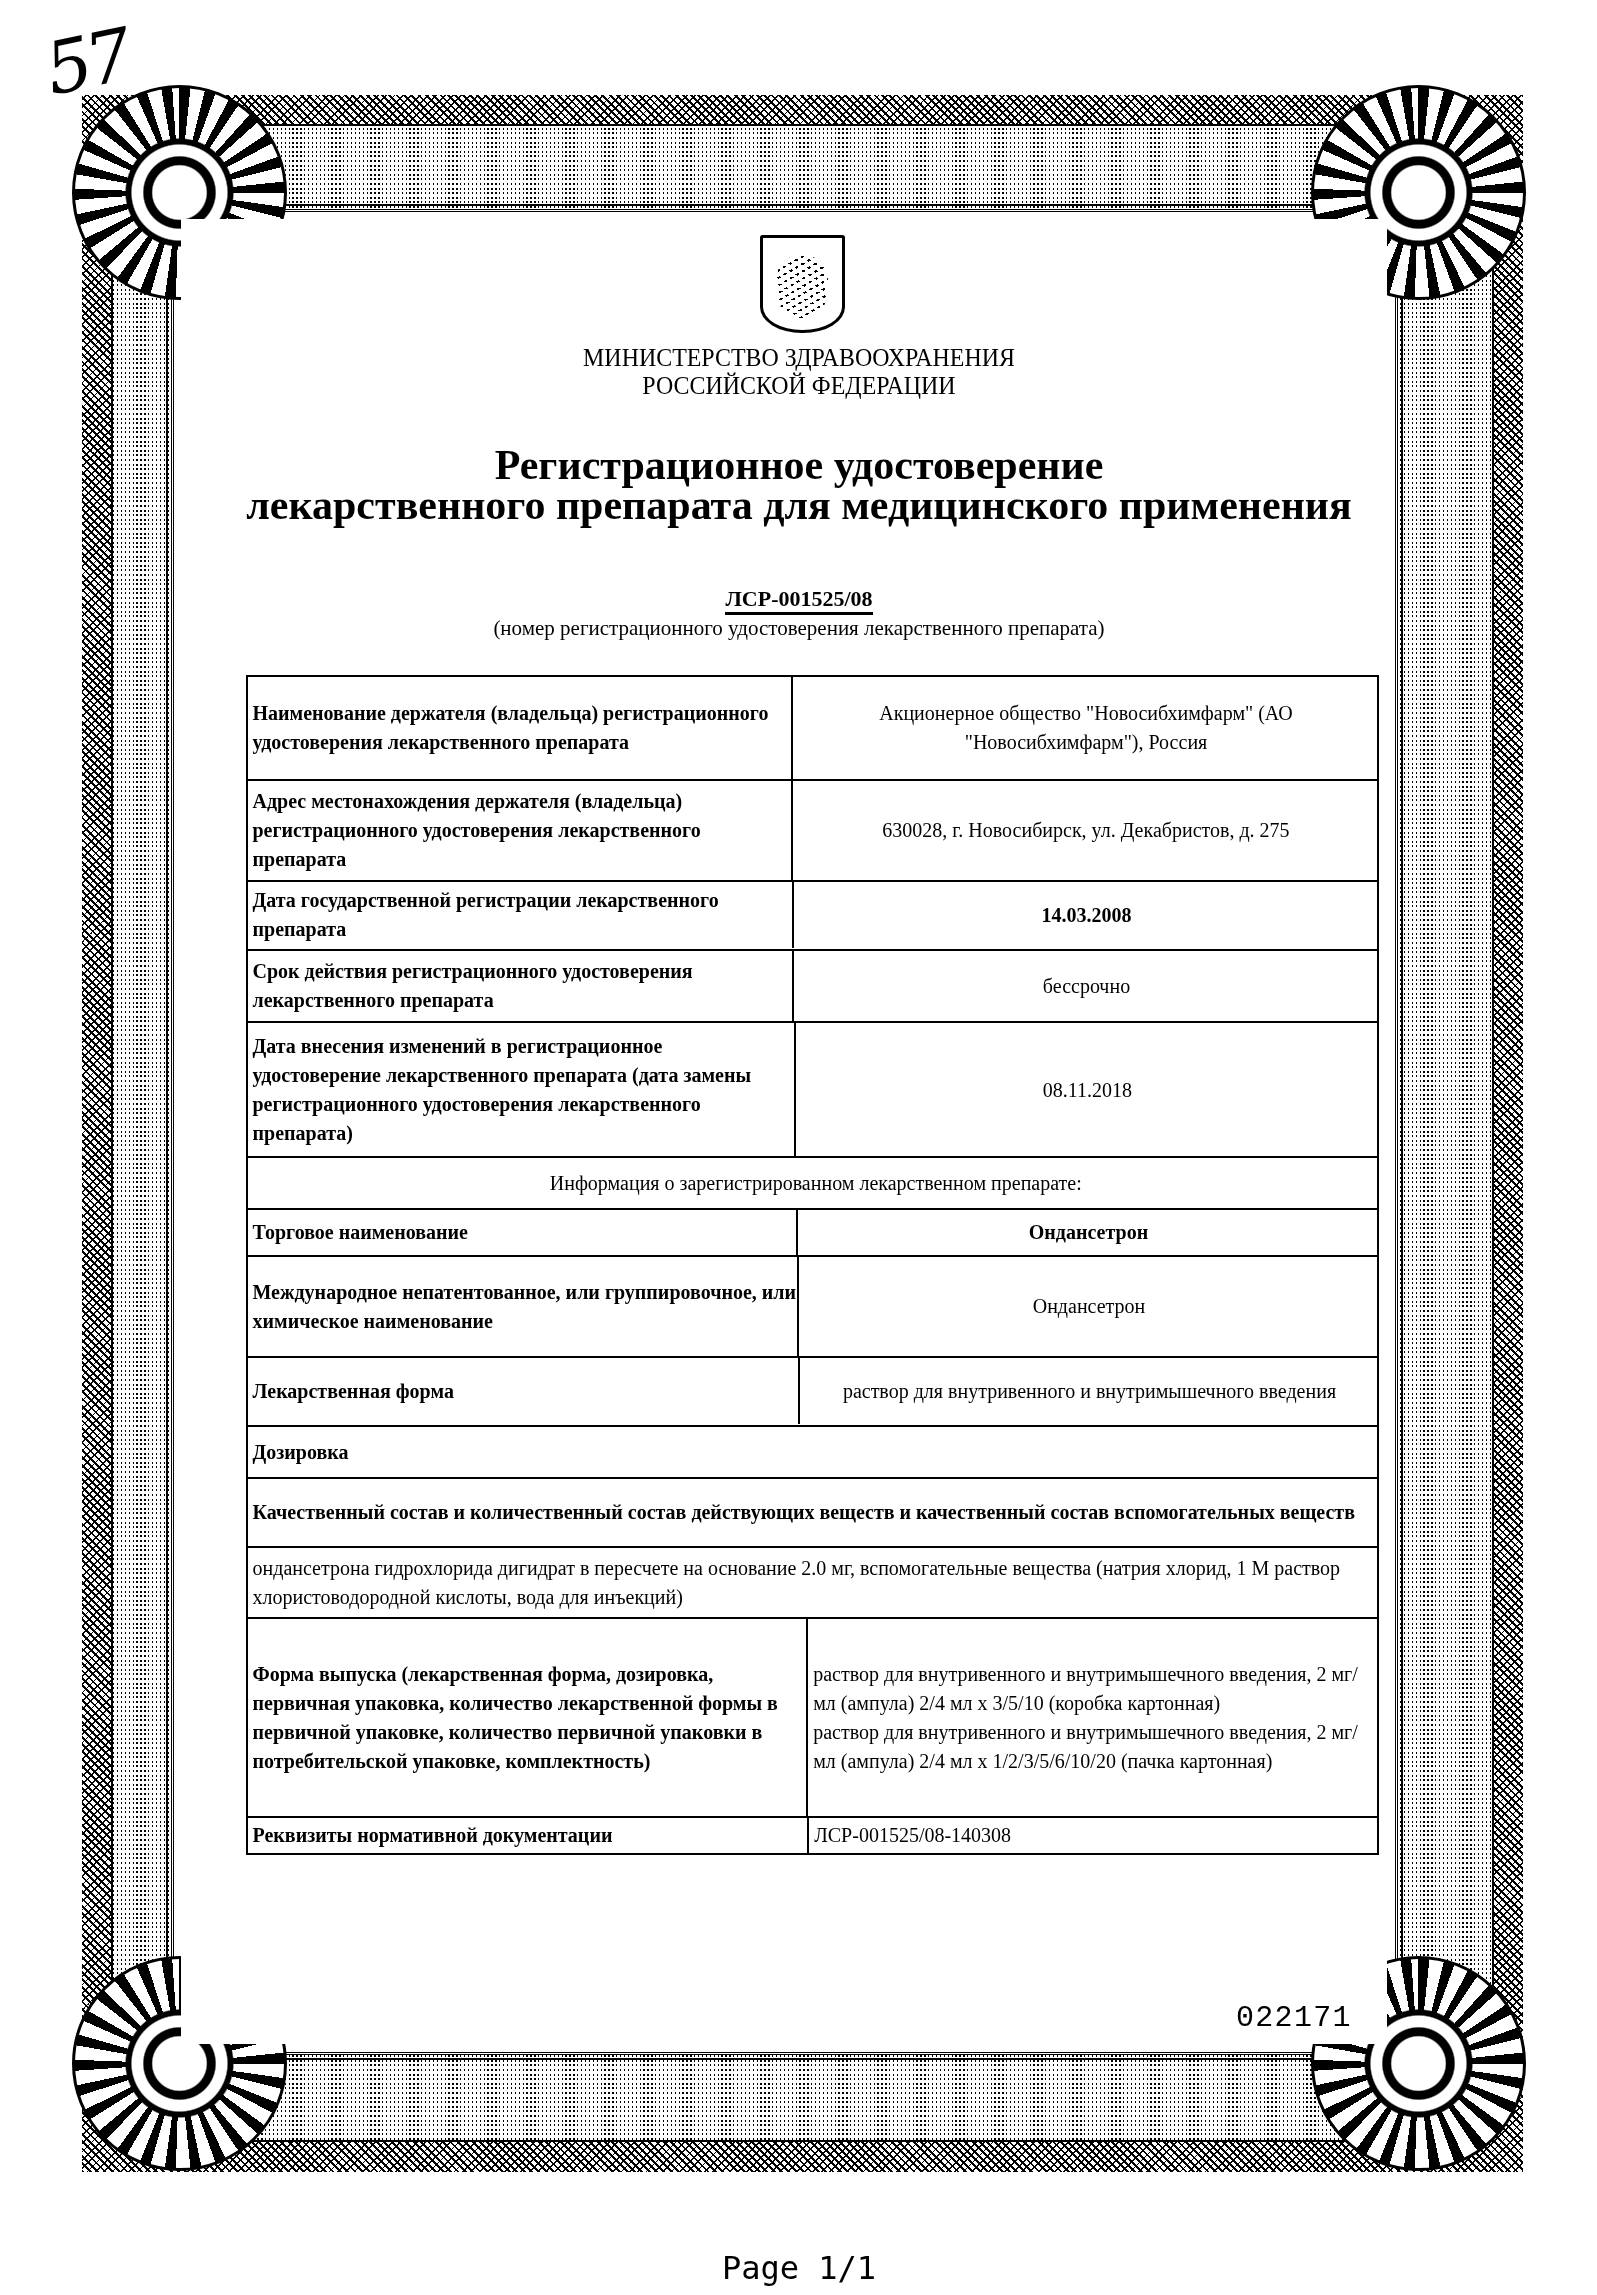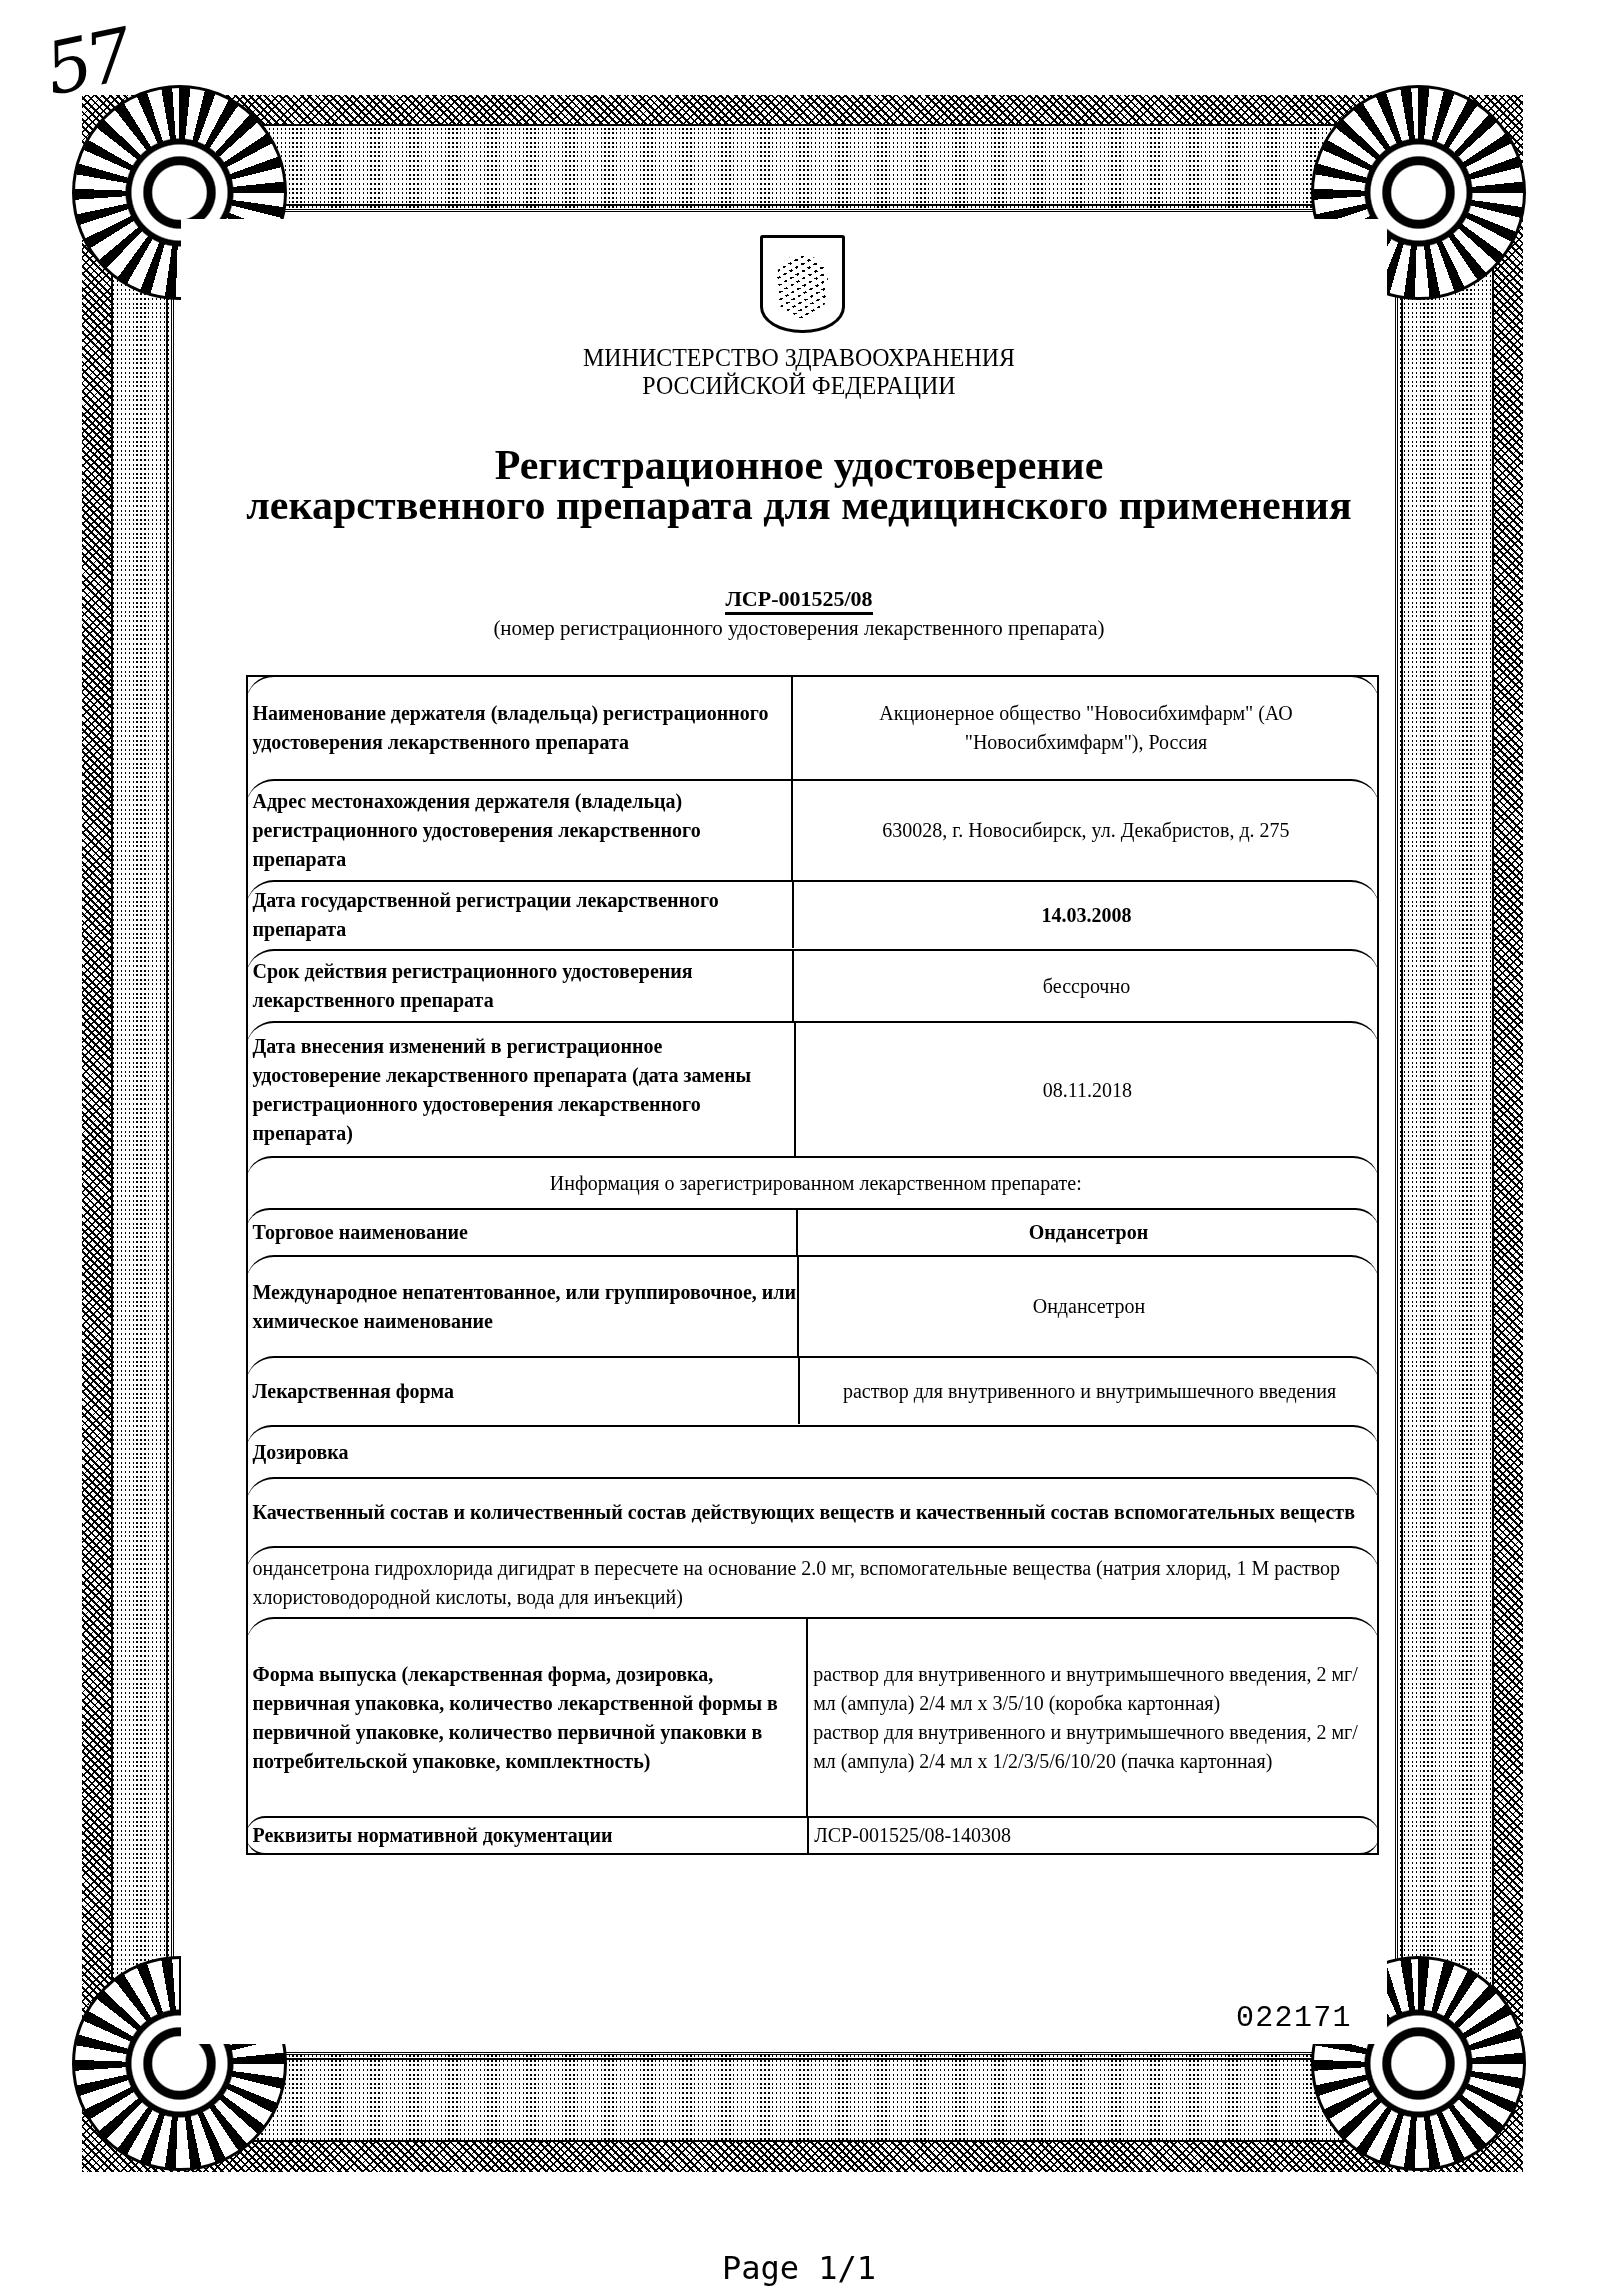--- a/index.html
+++ b/index.html
@@ -91,21 +91,20 @@
   .regnum-caption { top: 616px; font-size: 21px; line-height: 25px; }
 
   
   .table {
     left: 246px; top: 675px; width: 1133px; height: 1180px;
     border: 2px solid #000; box-sizing: border-box;
   }
   .row {
     position: absolute; left: 246px; width: 1133px; box-sizing: border-box;
     border-top: 2.6px solid #000;
-    border-radius: 28px;
   }
   .cell {
     position: absolute; top: 0; bottom: 0; box-sizing: border-box;
     display: flex; align-items: center; font-size: 20px; line-height: 29px;
   }
   .cell.label { left: 0; padding-left: 6.5px; font-weight: bold; }
   .cell.value { justify-content: center; text-align: center; border-left: 2px solid #000; }
   .cell.full { left: 0; right: 0; padding-left: 6.5px; }
   .cell.full.centered { justify-content: center; }
   .cell.value.left { justify-content: flex-start; text-align: left; padding-left: 5.2px; }

